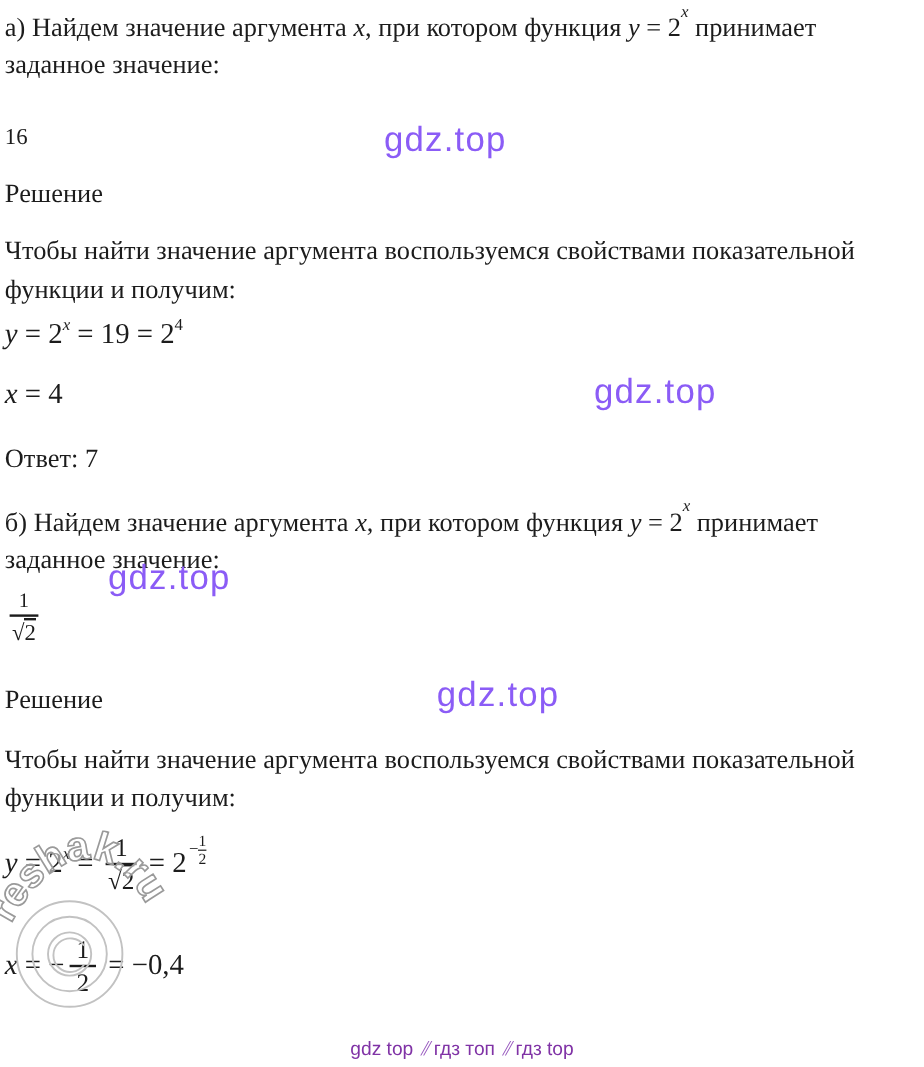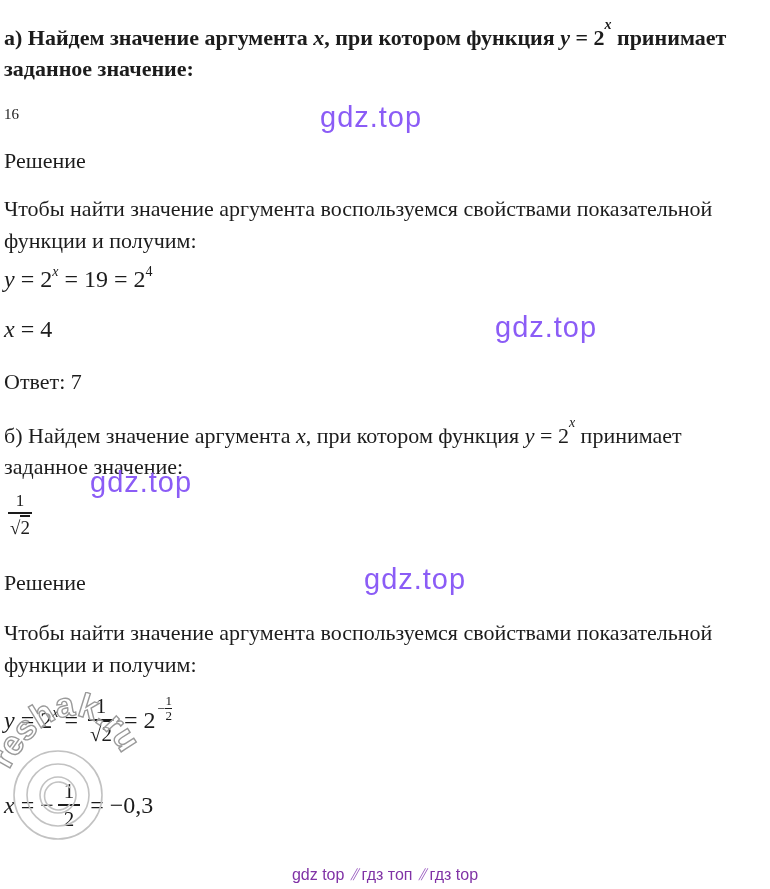--- a/index.html
+++ b/index.html
@@ -13,21 +13,21 @@
   }
   
   .promo{
     position:absolute;top:2px;left:0;width:770px;
     text-align:center;
     font-family:"Liberation Sans","DejaVu Sans",sans-serif;
     font-size:15px;color:#2ecc2e;
   }
   
   .tblock{position:absolute;left:4px;font-size:22px;line-height:31px;}
-  .small{font-size:15px;}
+  .small{font-size:19px;}
   .mi{font-style:italic;}
   sup.pl{font-size:14px;font-style:italic;position:relative;top:-8px;}
   sup.pn{font-size:14px;position:relative;top:-8px;}
   
   .formula{position:absolute;left:4px;font-size:24px;display:inline-flex;align-items:center;white-space:pre;}
   .frac{display:inline-flex;flex-direction:column;align-items:center;text-align:center;margin:0 4px;vertical-align:middle;}
   .frac .num{display:block;padding:0 6px;font-size:21px;line-height:26px;}
   .frac .bar{display:block;width:100%;height:0;border-top:2px solid #1c1c1c;}
   .frac .den{display:block;padding:0 2px;font-size:21px;line-height:27px;}
   .radicand{border-top:2px solid #1c1c1c;}
@@ -54,21 +54,21 @@
   }
   .footer a{color:#8033a6;text-decoration:none;margin:0 6px;cursor:pointer;}
   .footer .sep{font-style:italic;color:#9a5cc0;letter-spacing:-2px;}
 </style>
 </head>
 <body>
 
 <div class="page">
 
 
-  <div class="tblock" style="top:17px;right:2px;font-weight:bold;">
+  <div class="tblock" style="top:3px;right:2px;">
     <span>а) </span><span>Найдем значение аргумента </span><span class="mi">x</span><span>, при котором функция </span><span class="mi">y</span><span> = 2</span><sup class="pl">x</sup><span>  принимает</span><br>
     <span>заданное значение:</span>
   </div>
 
   <div class="tblock small" style="top:99px;">16</div>
 
   <div class="wm" style="left:320px;top:101px;">gdz.top</div>
 
   <div class="tblock" style="top:145px;">Решение</div>
 
@@ -111,21 +111,21 @@
   <div class="tblock" style="top:617px;line-height:32px;">
     <span>Чтобы найти значение аргумента воспользуемся свойствами показательной</span><br>
     <span>функции и получим:</span>
   </div>
 
   <div class="formula" style="top:693px;">
     <span class="mi">y</span><span> = 2</span><sup class="pl">x</sup><span> = </span><span class="frac"><span class="num">1</span><span class="bar"></span><span class="den"><span>√</span><span class="radicand">2</span></span></span><span> = 2</span><span class="supfrac"><span class="sfm">−</span><span class="sff"><span class="sfn">1</span><span class="sfb"></span><span class="sfd">2</span></span></span>
   </div>
 
   <div class="formula" style="top:778px;">
-    <span class="mi">x</span><span> = −</span><span class="frac"><span class="num">1</span><span class="bar"></span><span class="den">2</span></span><span> = −0,3</span>
+    <span class="mi">x</span><span> = −</span><span class="frac"><span class="num">1</span><span class="bar"></span><span class="den">2</span></span><span> = −0,4</span>
   </div>
 
 
   <svg class="reshak" width="190" height="175" viewBox="0 0 190 175">
     <defs>
       <path id="arcPath" d="M 8 80 C 42 14, 92 4, 122 62 C 134 86, 142 110, 132 142" fill="none"></path>
     </defs>
     <g stroke="#9a9a9a" fill="#ffffff" fill-opacity="0.55" stroke-width="1.4" font-family="Liberation Sans, DejaVu Sans, sans-serif" font-weight="bold" font-size="34">
       <text>
         <textPath href="#arcPath" startOffset="2">reshak.ru</textPath>

